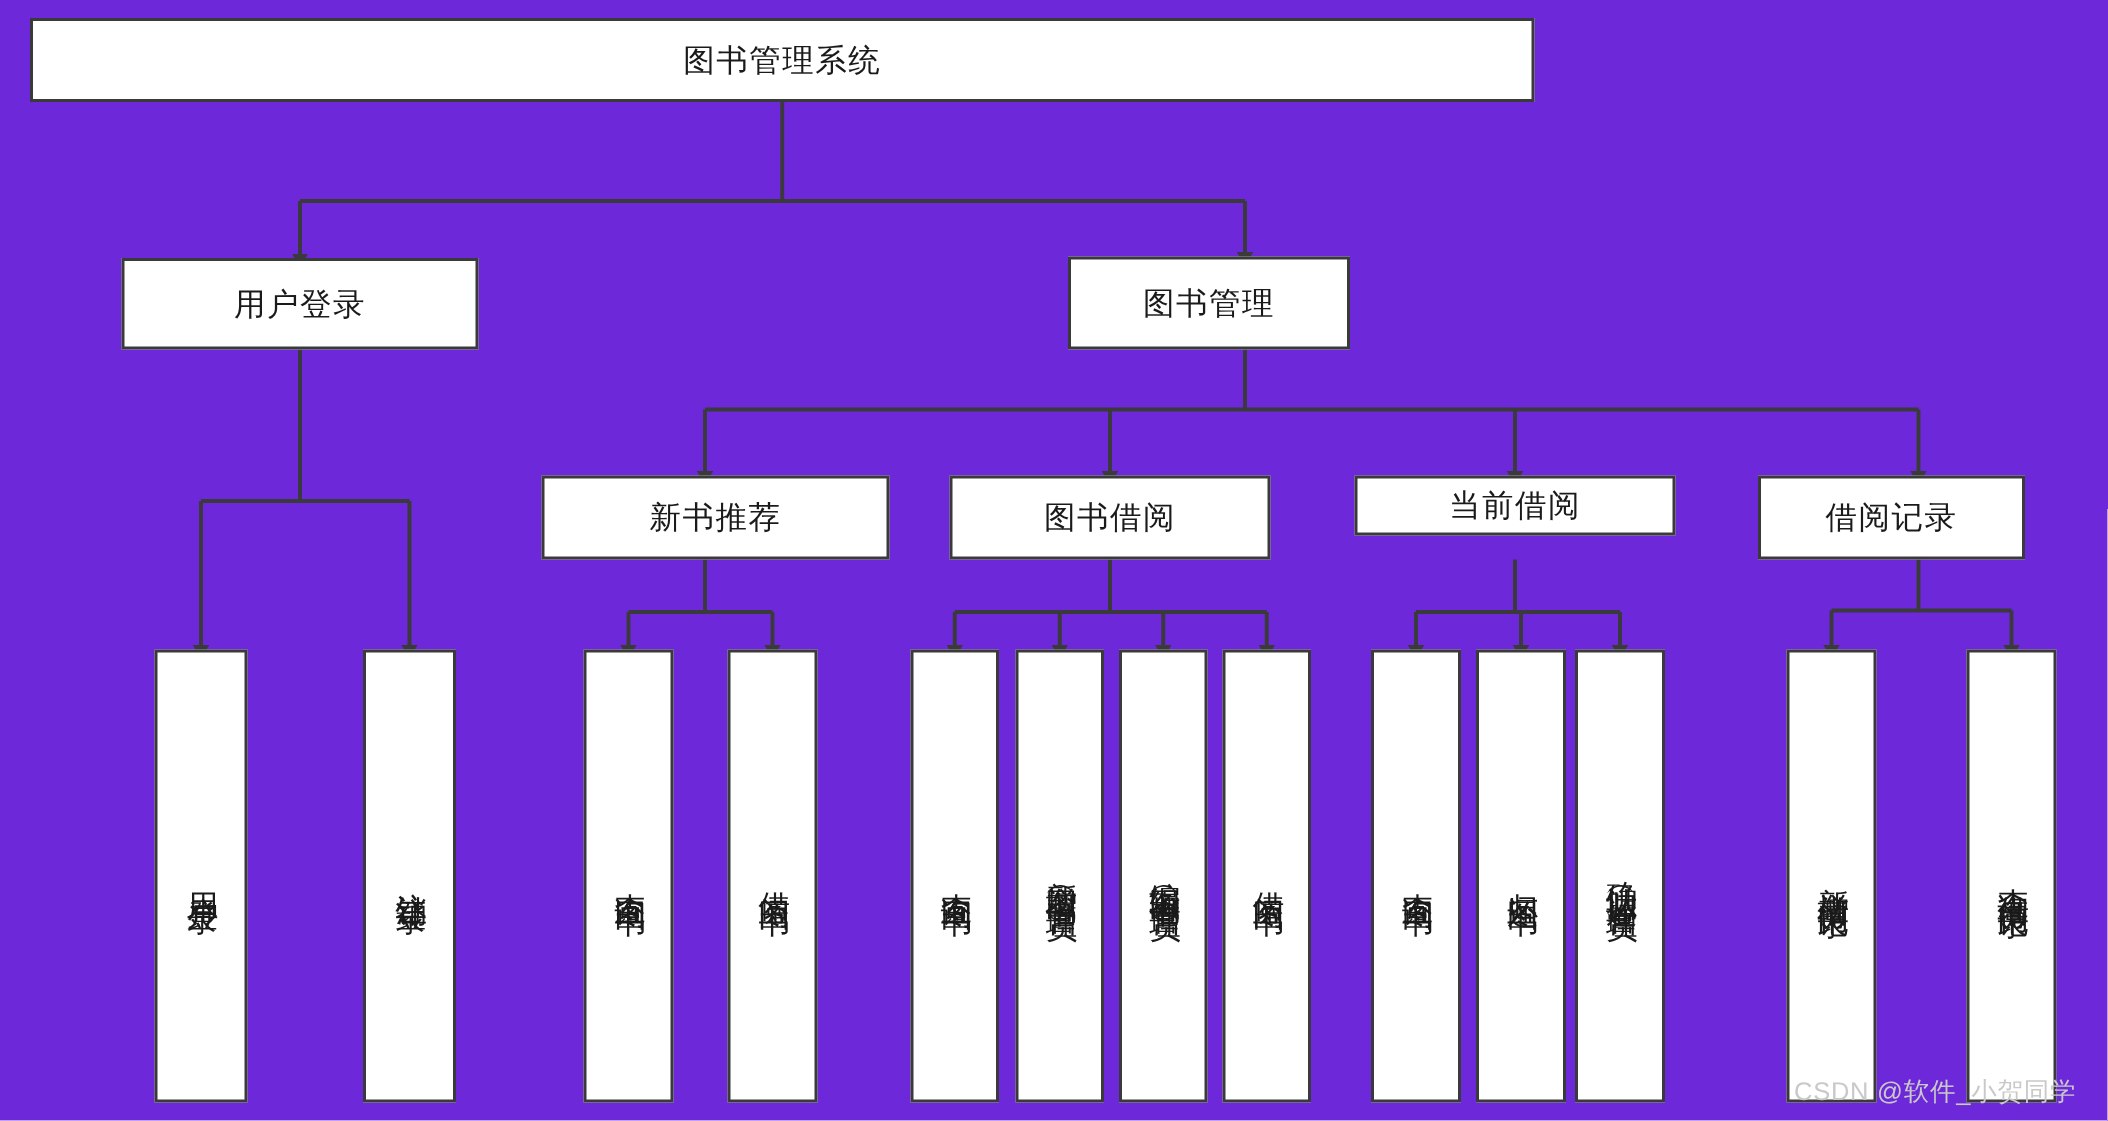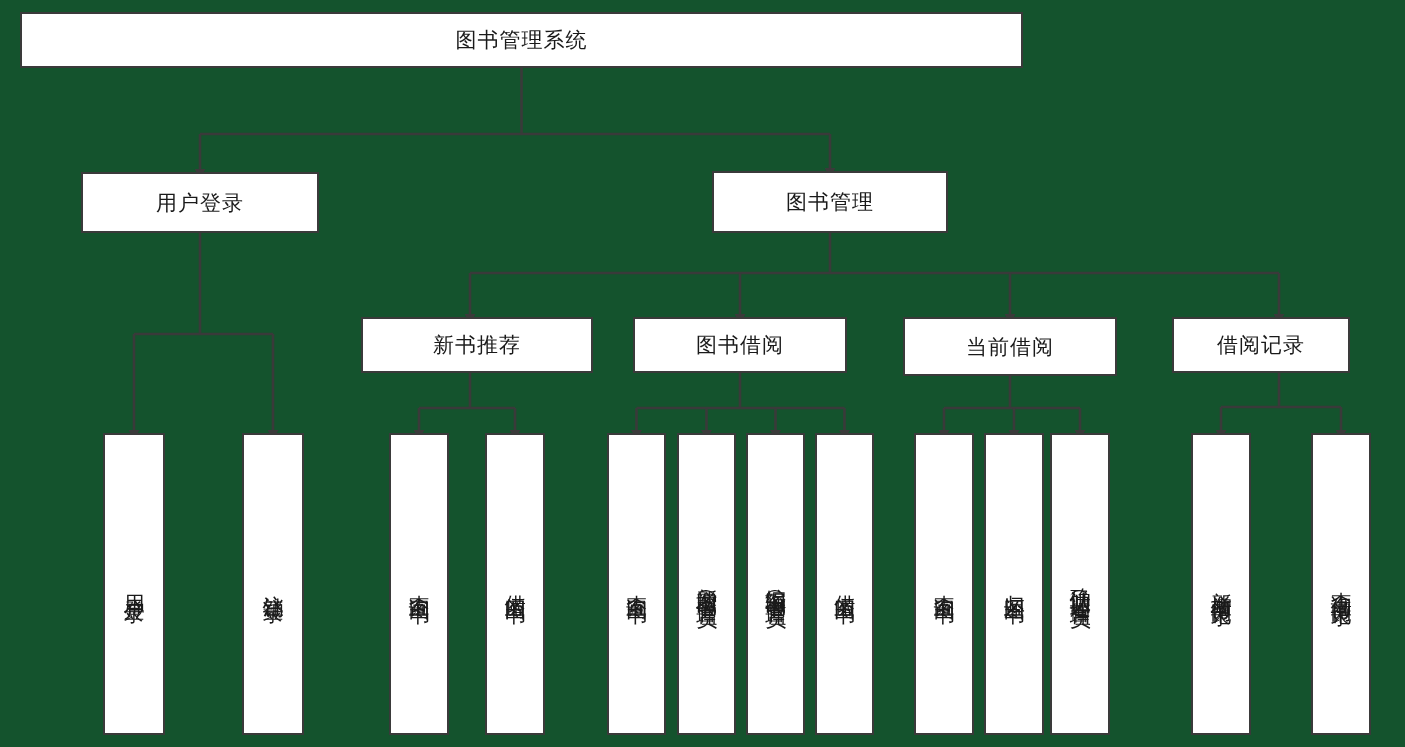--- a/index.html
+++ b/index.html
@@ -7,21 +7,21 @@
     padding: 0;
     background: #ffffff;
   }
   body {
     font-family: "Liberation Sans", "DejaVu Sans", sans-serif;
   }
   #canvas {
     position: relative;
     width: 1405px;
     height: 747px;
-    background: #14532d;
+    background: #6d28d9;
     overflow: hidden;
   }
   svg.edges {
     position: absolute;
     left: 0;
     top: 0;
     width: 1405px;
     height: 747px;
     pointer-events: none;
   }
@@ -110,30 +110,30 @@
       </g>
   </svg>
 
   <div id="node-layer">
       <div class="node horiz" style="left: 20px; top: 12px; width: 1003px; height: 56px; border-color: rgb(58, 58, 58); background: rgb(255, 255, 255); color: rgb(26, 26, 26);">
         <span class="hlabel">图书管理系统</span>
       </div>
       <div class="node horiz" style="left: 81px; top: 172px; width: 238px; height: 61px; border-color: rgb(58, 58, 58); background: rgb(255, 255, 255); color: rgb(26, 26, 26);">
         <span class="hlabel">用户登录</span>
       </div>
-      <div class="node horiz" style="left: 712px; top: 171px; width: 236px; height: 62px; border-color: rgb(58, 58, 58); background: rgb(255, 255, 255); color: rgb(26, 26, 26);">
+      <div class="node horiz" style="left: 712px; top: 171px; width: 188px; height: 62px; border-color: rgb(58, 58, 58); background: rgb(255, 255, 255); color: rgb(26, 26, 26);">
         <span class="hlabel">图书管理</span>
       </div>
       <div class="node horiz" style="left: 361px; top: 317px; width: 232px; height: 56px; border-color: rgb(58, 58, 58); background: rgb(255, 255, 255); color: rgb(26, 26, 26);">
         <span class="hlabel">新书推荐</span>
       </div>
       <div class="node horiz" style="left: 633px; top: 317px; width: 214px; height: 56px; border-color: rgb(58, 58, 58); background: rgb(255, 255, 255); color: rgb(26, 26, 26);">
         <span class="hlabel">图书借阅</span>
       </div>
-      <div class="node horiz" style="left: 903px; top: 317px; width: 214px; height: 59px; border-color: rgb(58, 58, 58); background: rgb(255, 255, 255); color: rgb(26, 26, 26);">
+      <div class="node horiz" style="left: 903px; top: 317px; width: 214px; height: 40px; border-color: rgb(58, 58, 58); background: rgb(255, 255, 255); color: rgb(26, 26, 26);">
         <span class="hlabel">当前借阅</span>
       </div>
       <div class="node horiz" style="left: 1172px; top: 317px; width: 178px; height: 56px; border-color: rgb(58, 58, 58); background: rgb(255, 255, 255); color: rgb(26, 26, 26);">
         <span class="hlabel">借阅记录</span>
       </div>
       <div class="node vert" style="left: 103px; top: 433px; width: 62px; height: 302px; border-color: rgb(58, 58, 58); background: rgb(255, 255, 255); color: rgb(26, 26, 26);">
         <span class="vlabel">用户登录</span>
       </div>
       <div class="node vert" style="left: 242px; top: 433px; width: 62px; height: 302px; border-color: rgb(58, 58, 58); background: rgb(255, 255, 255); color: rgb(26, 26, 26);">
         <span class="vlabel">注销登录</span>
@@ -166,13 +166,14 @@
         <span class="vlabel">确认归还（管理员）</span>
       </div>
       <div class="node vert" style="left: 1191px; top: 433px; width: 60px; height: 302px; border-color: rgb(58, 58, 58); background: rgb(255, 255, 255); color: rgb(26, 26, 26);">
         <span class="vlabel">新增借阅记录</span>
       </div>
       <div class="node vert" style="left: 1311px; top: 433px; width: 60px; height: 302px; border-color: rgb(58, 58, 58); background: rgb(255, 255, 255); color: rgb(26, 26, 26);">
         <span class="vlabel">查询借阅记录</span>
       </div>
     </div>
 
+  <div class="watermark" style="left: 1196px; top: 716px;">CSDN @软件_小贺同学</div>
 </div>
 
 </body></html>

